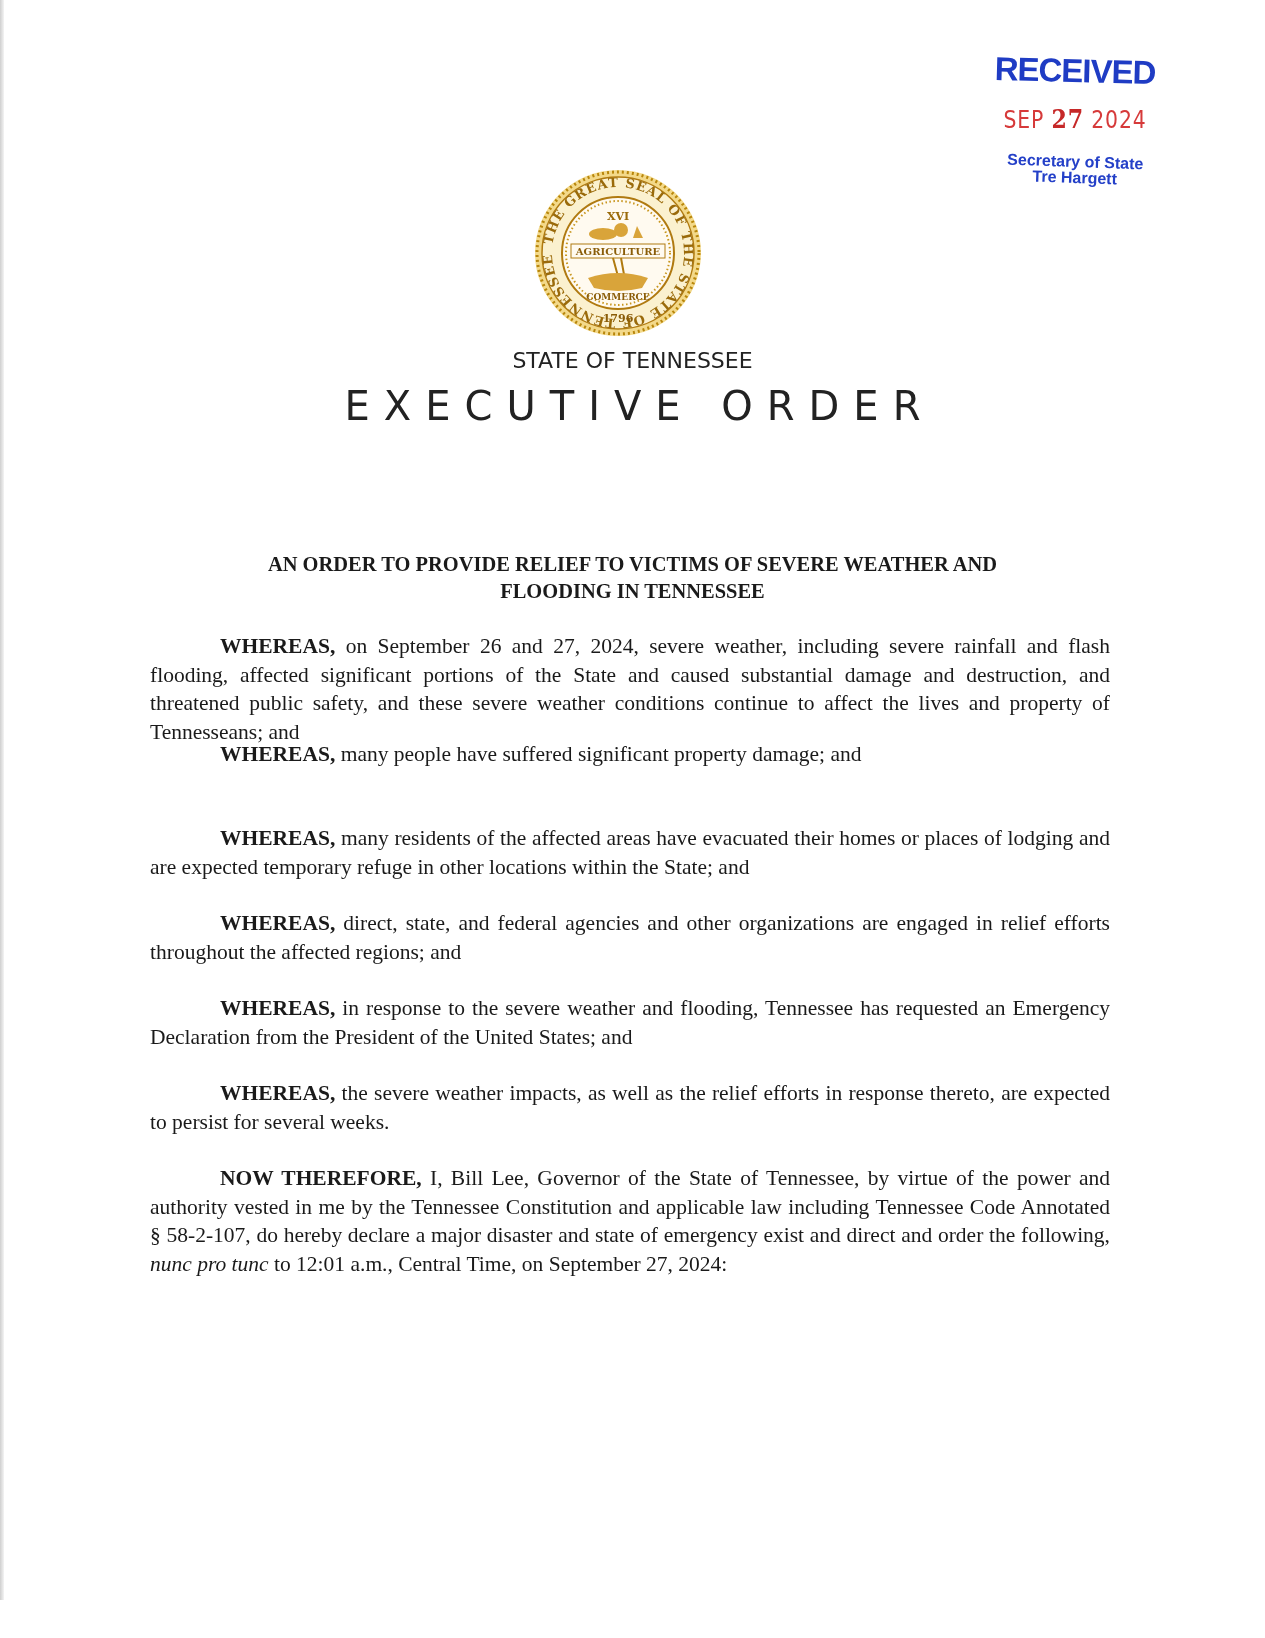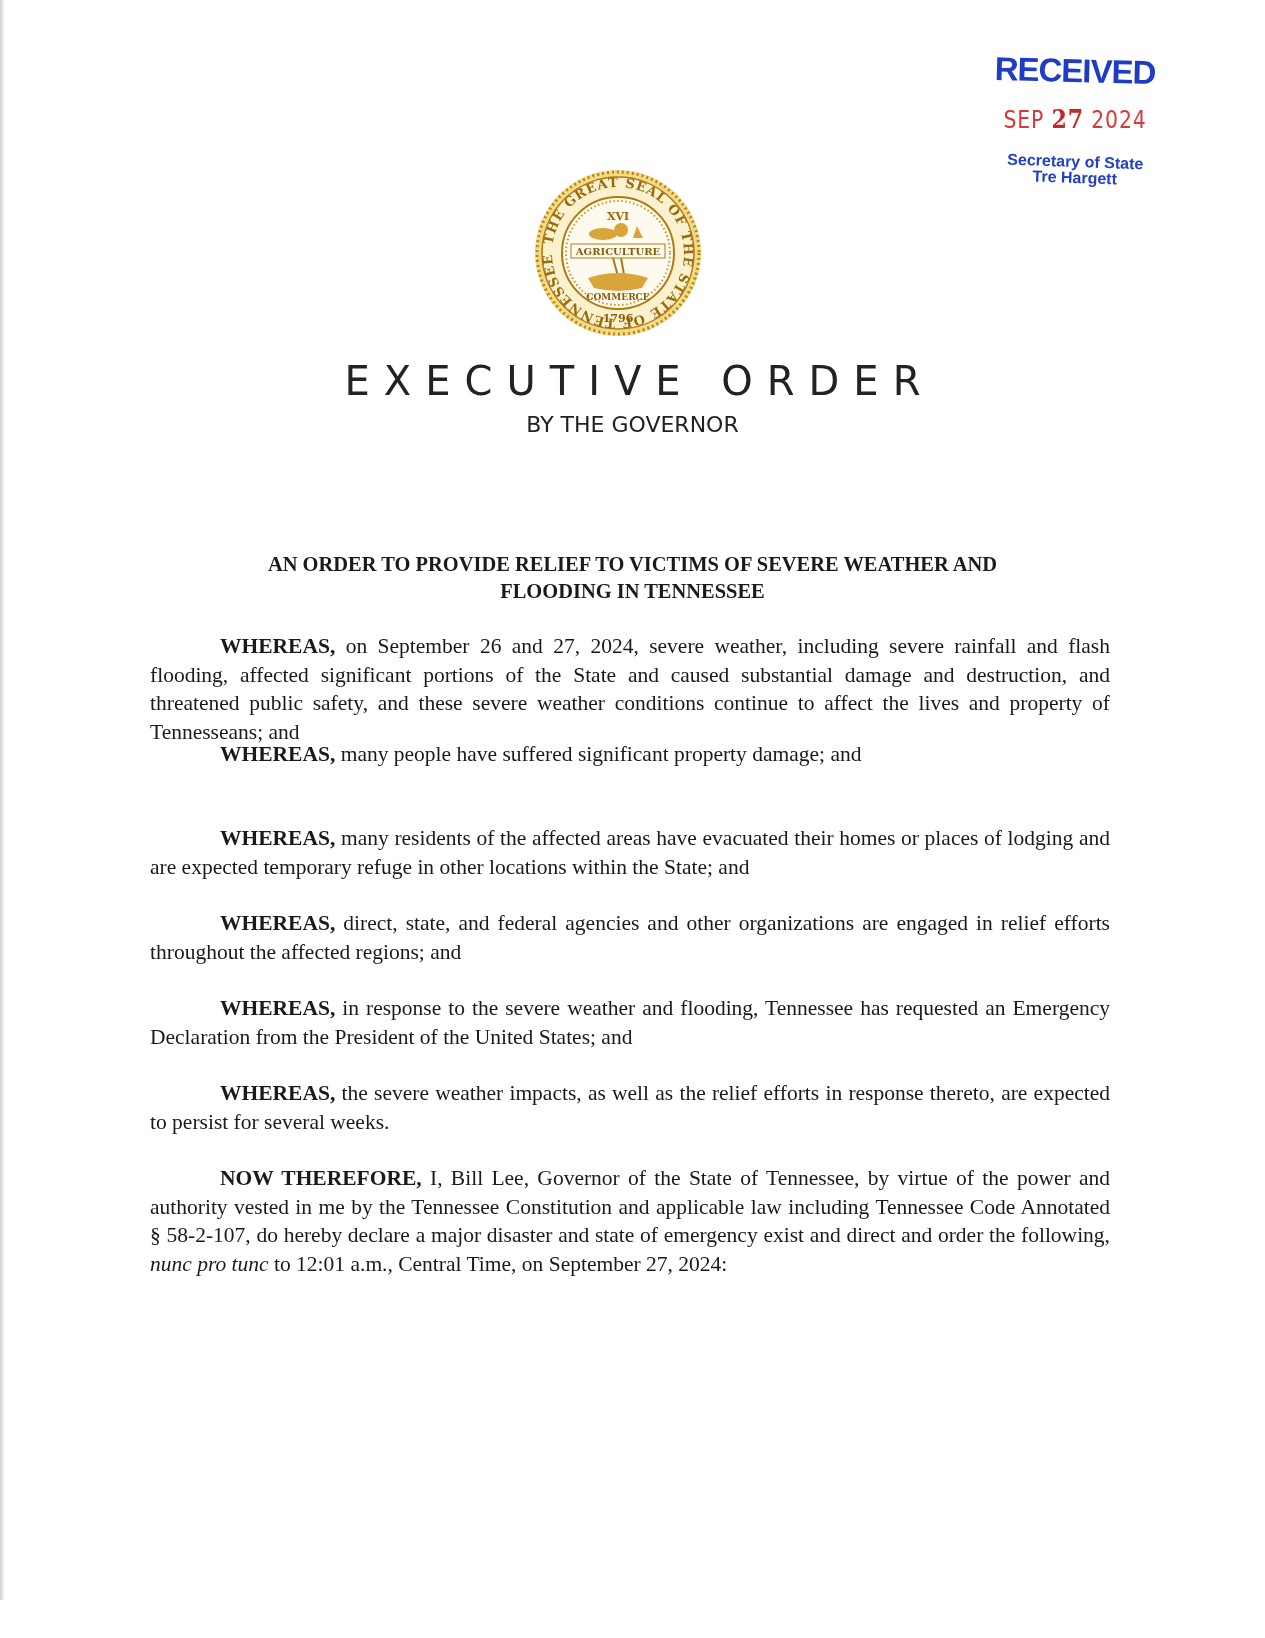--- a/index.html
+++ b/index.html
@@ -90,22 +90,22 @@
     <rect x="38" y="76" width="94" height="14" fill="#fffaf0" stroke="#b07a10" stroke-width="1"></rect>
     <text x="85" y="87" text-anchor="middle" font-family="DejaVu Serif, serif" font-size="10" font-weight="bold" fill="#8a5c08">AGRICULTURE</text>
     <path d="M80 90 l6 22 M88 90 l4 22" stroke="#b07a10" stroke-width="2"></path>
     <path d="M55 110 q30 -10 60 0 l-6 10 q-24 6 -48 0 z" fill="#d9a43a"></path>
     <text x="85" y="132" text-anchor="middle" font-family="DejaVu Serif, serif" font-size="9" font-weight="bold" fill="#8a5c08">COMMERCE</text>
     <text x="85" y="154" text-anchor="middle" font-family="DejaVu Serif, serif" font-size="11" font-weight="bold" fill="#8a5c08">1796</text>
   </svg>
 </div>
 
 <div class="header">
+  <div class="state-name">STATE OF TENNESSEE</div>
   <div class="eo-title">EXECUTIVE ORDER</div>
-  <div class="by-gov">BY THE GOVERNOR</div>
 </div>
 
 <div class="order-title">
   <div>AN ORDER TO PROVIDE RELIEF TO VICTIMS OF SEVERE WEATHER AND</div>
   <div>FLOODING IN TENNESSEE</div>
 </div>
 
 <div class="body-text p1">
   <p><b>WHEREAS,</b><span> on September 26 and 27, 2024, severe weather, including severe rainfall and flash flooding, affected significant portions of the State and caused substantial damage and destruction, and threatened public safety, and these severe weather conditions continue to affect the lives and property of Tennesseans; and</span></p>
 </div>

